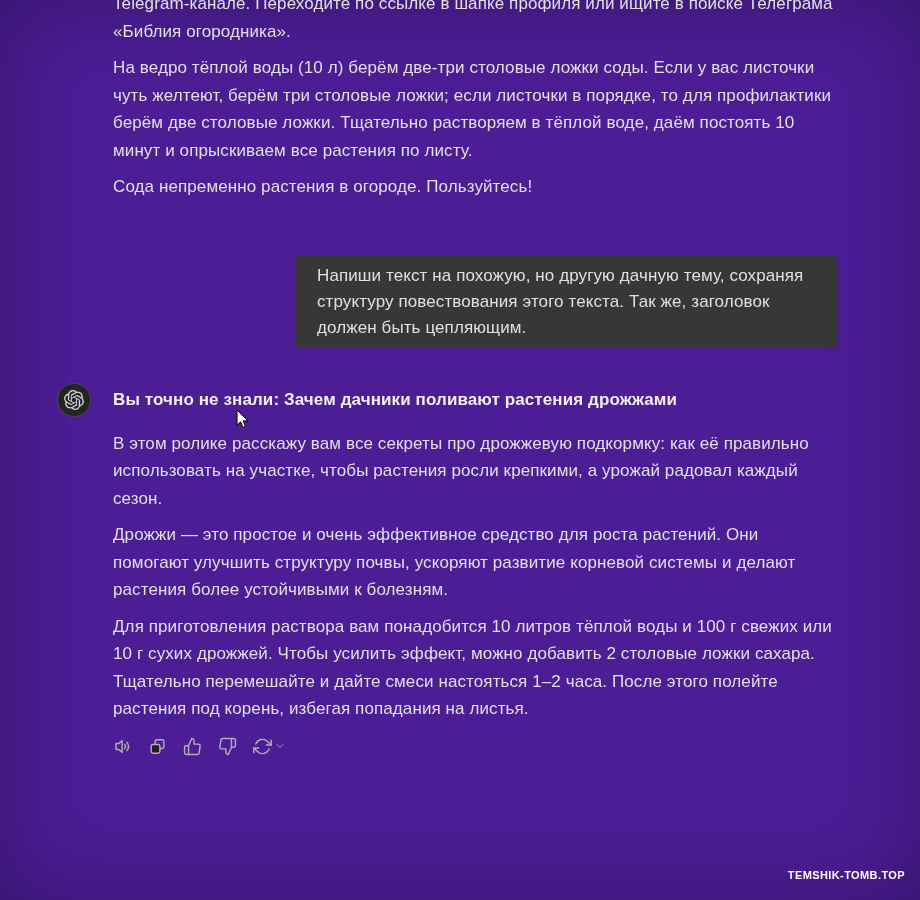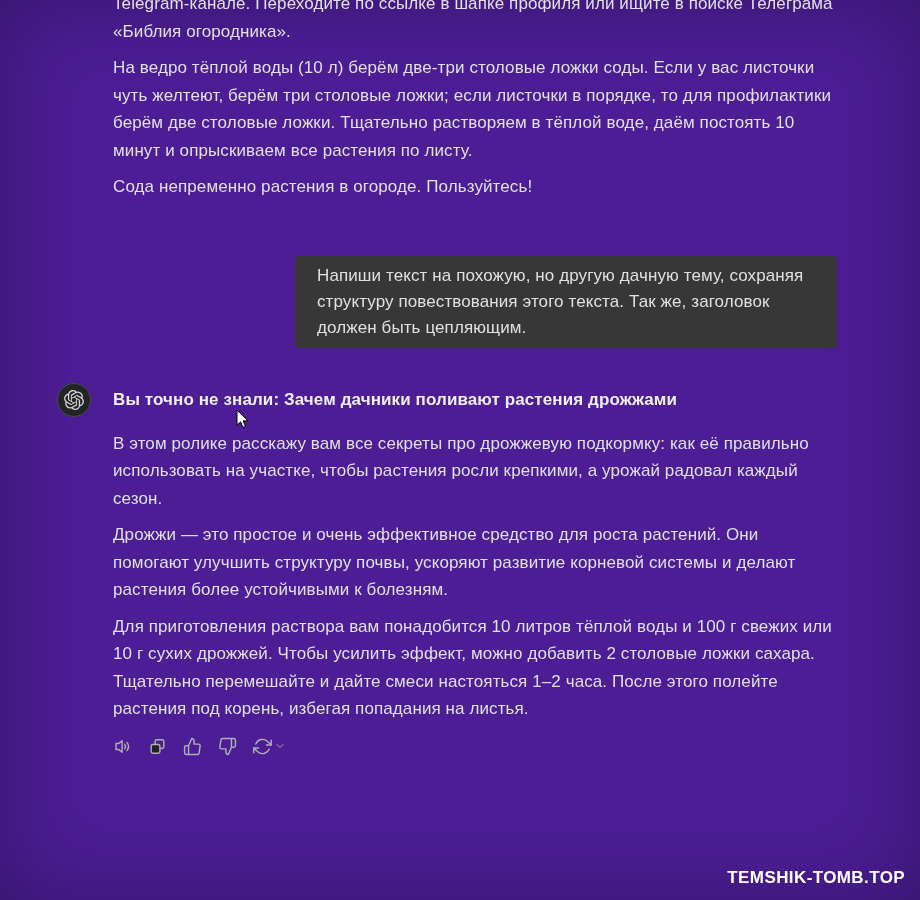--- a/index.html
+++ b/index.html
@@ -66,24 +66,24 @@
     background: transparent; border: none; cursor: pointer;
     padding: 2px; display: flex; align-items: center; gap: 2px;
   }
   .actions svg { width: 19px; height: 19px; stroke: #b0b0b0; fill: none;
     stroke-width: 1.8; stroke-linecap: round; stroke-linejoin: round; }
   .actions svg.small { width: 12px; height: 12px; }
 
   
   .watermark {
     position: absolute;
-    right: 15px; bottom: 12px;
+    right: 15px; bottom: 19px;
     color: #ffffff;
     font-weight: bold;
-    font-size: 17px;
+    font-size: 11px;
     letter-spacing: 0.4px;
   }
 
   
   .cursor { position: absolute; left: 236px; top: 410px; width: 14px; height: 20px; }
 </style>
 </head>
 <body>
 
 <div class="page">

